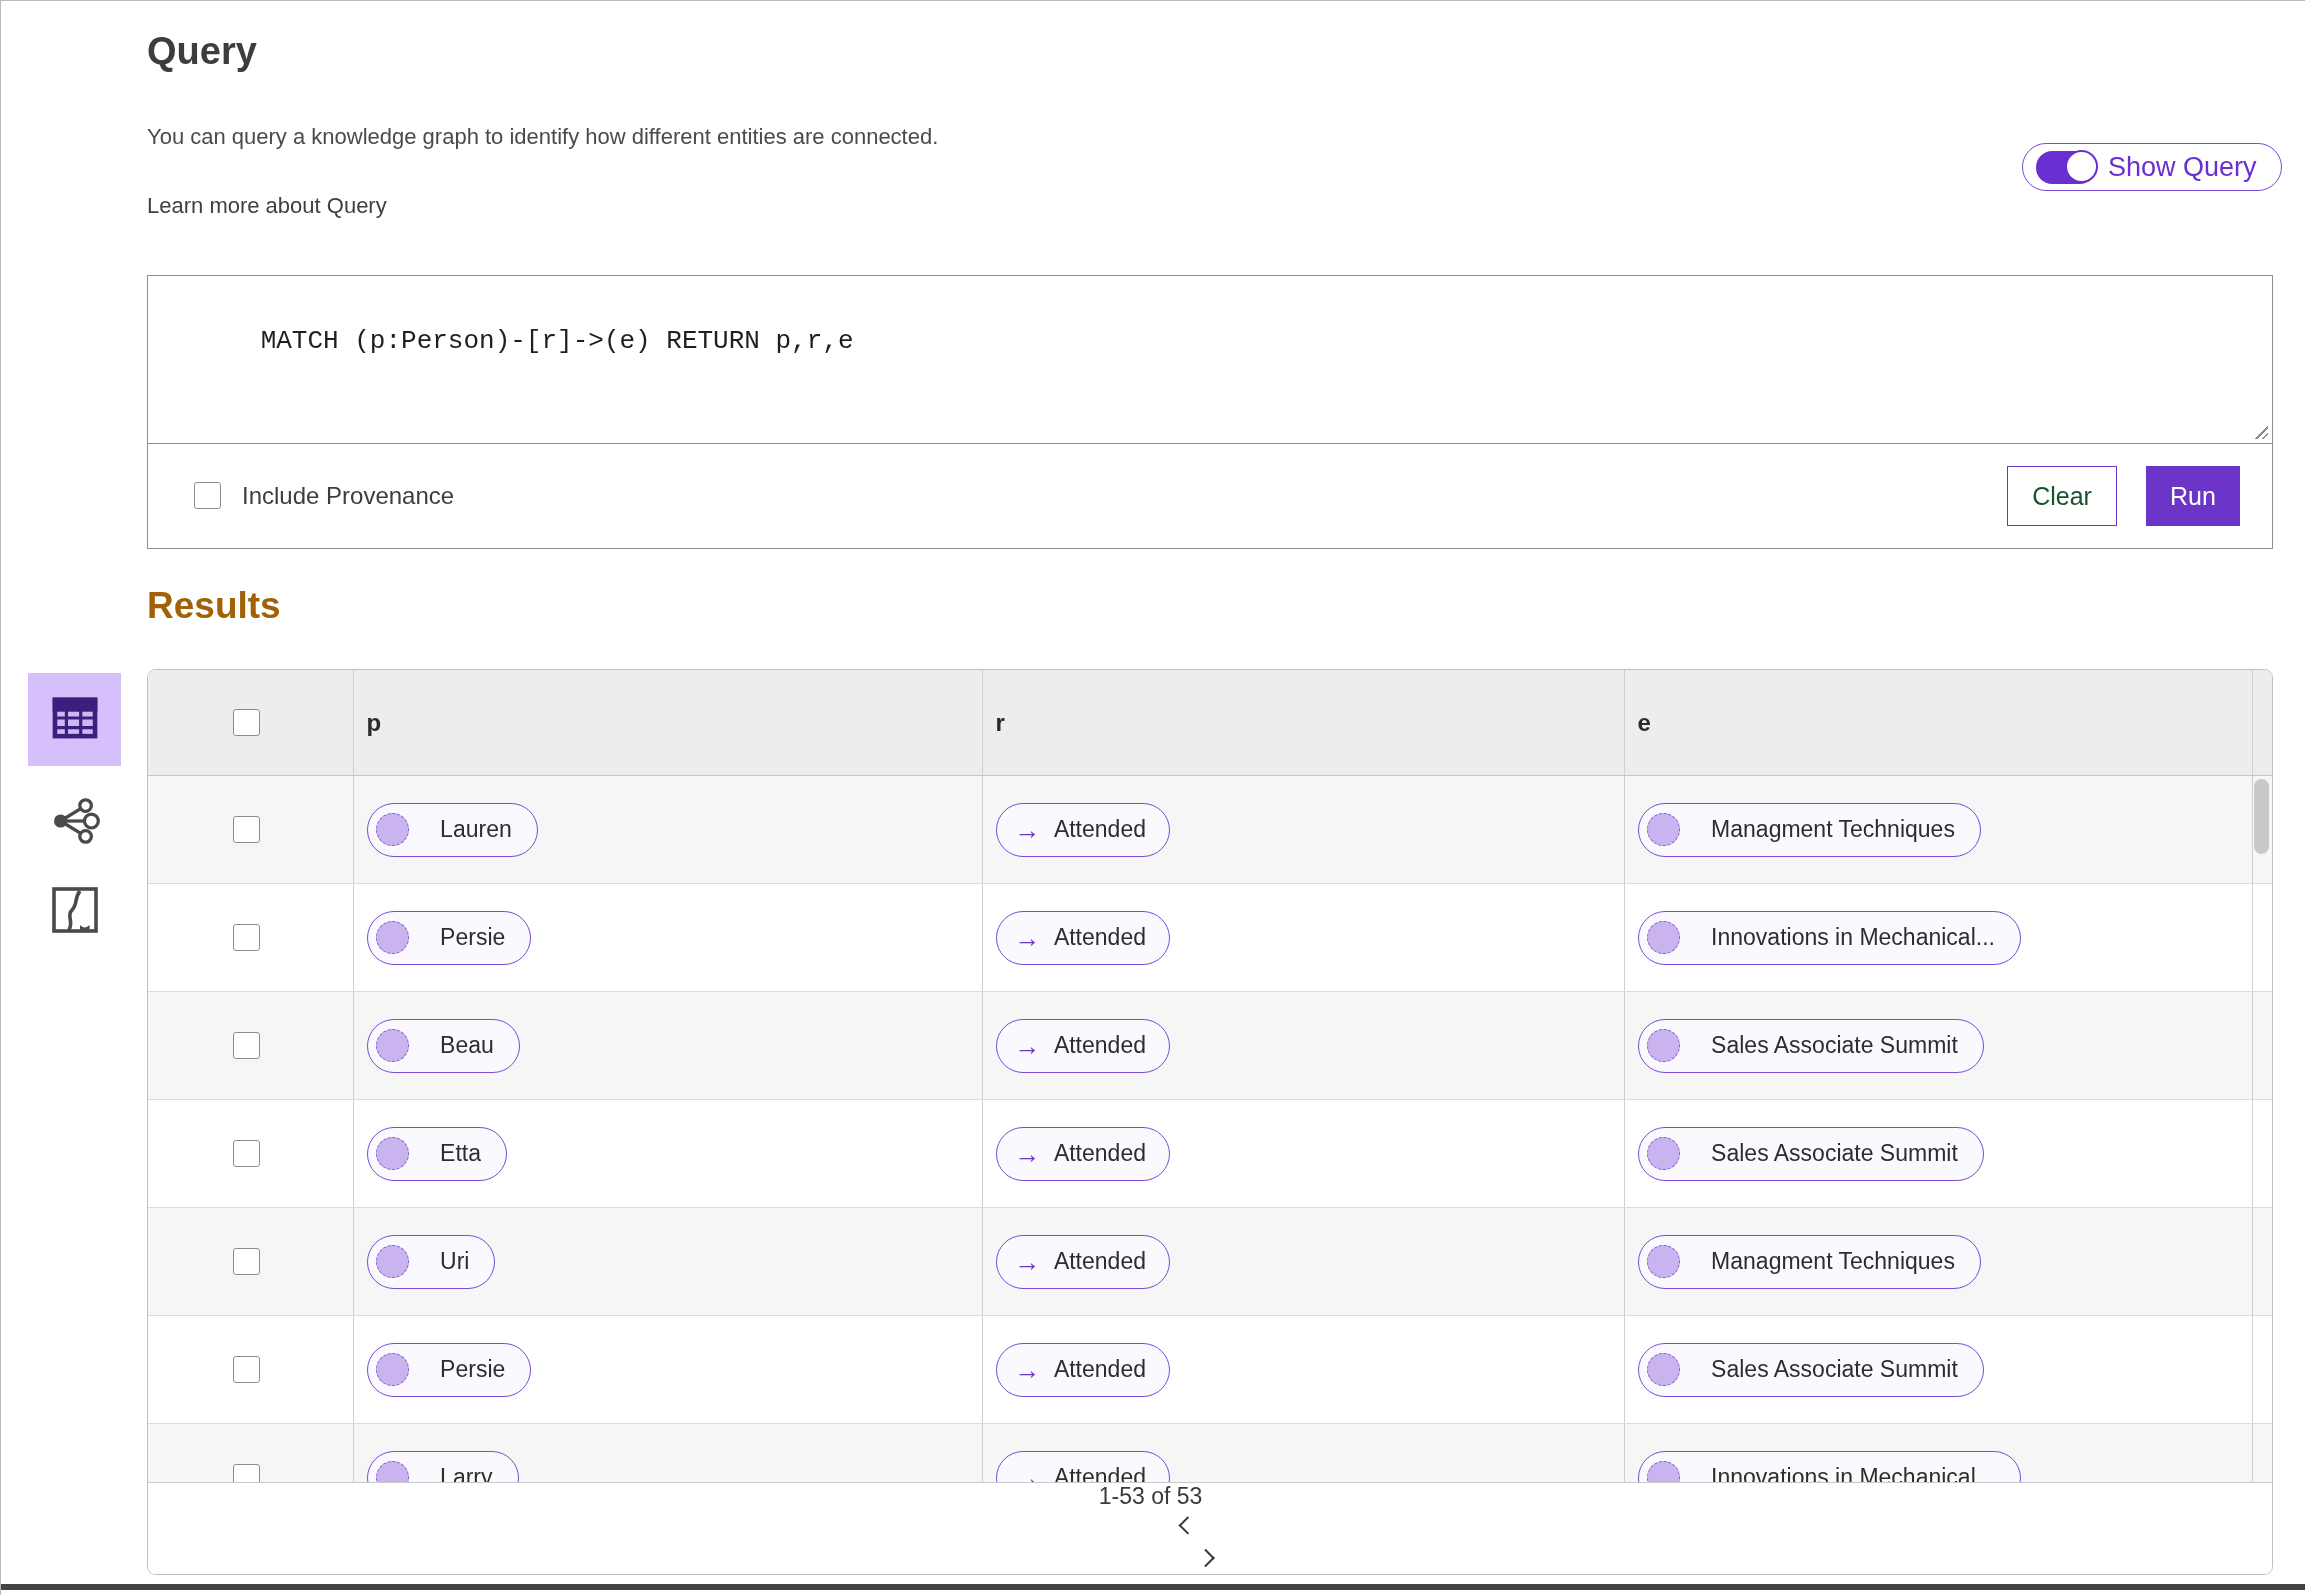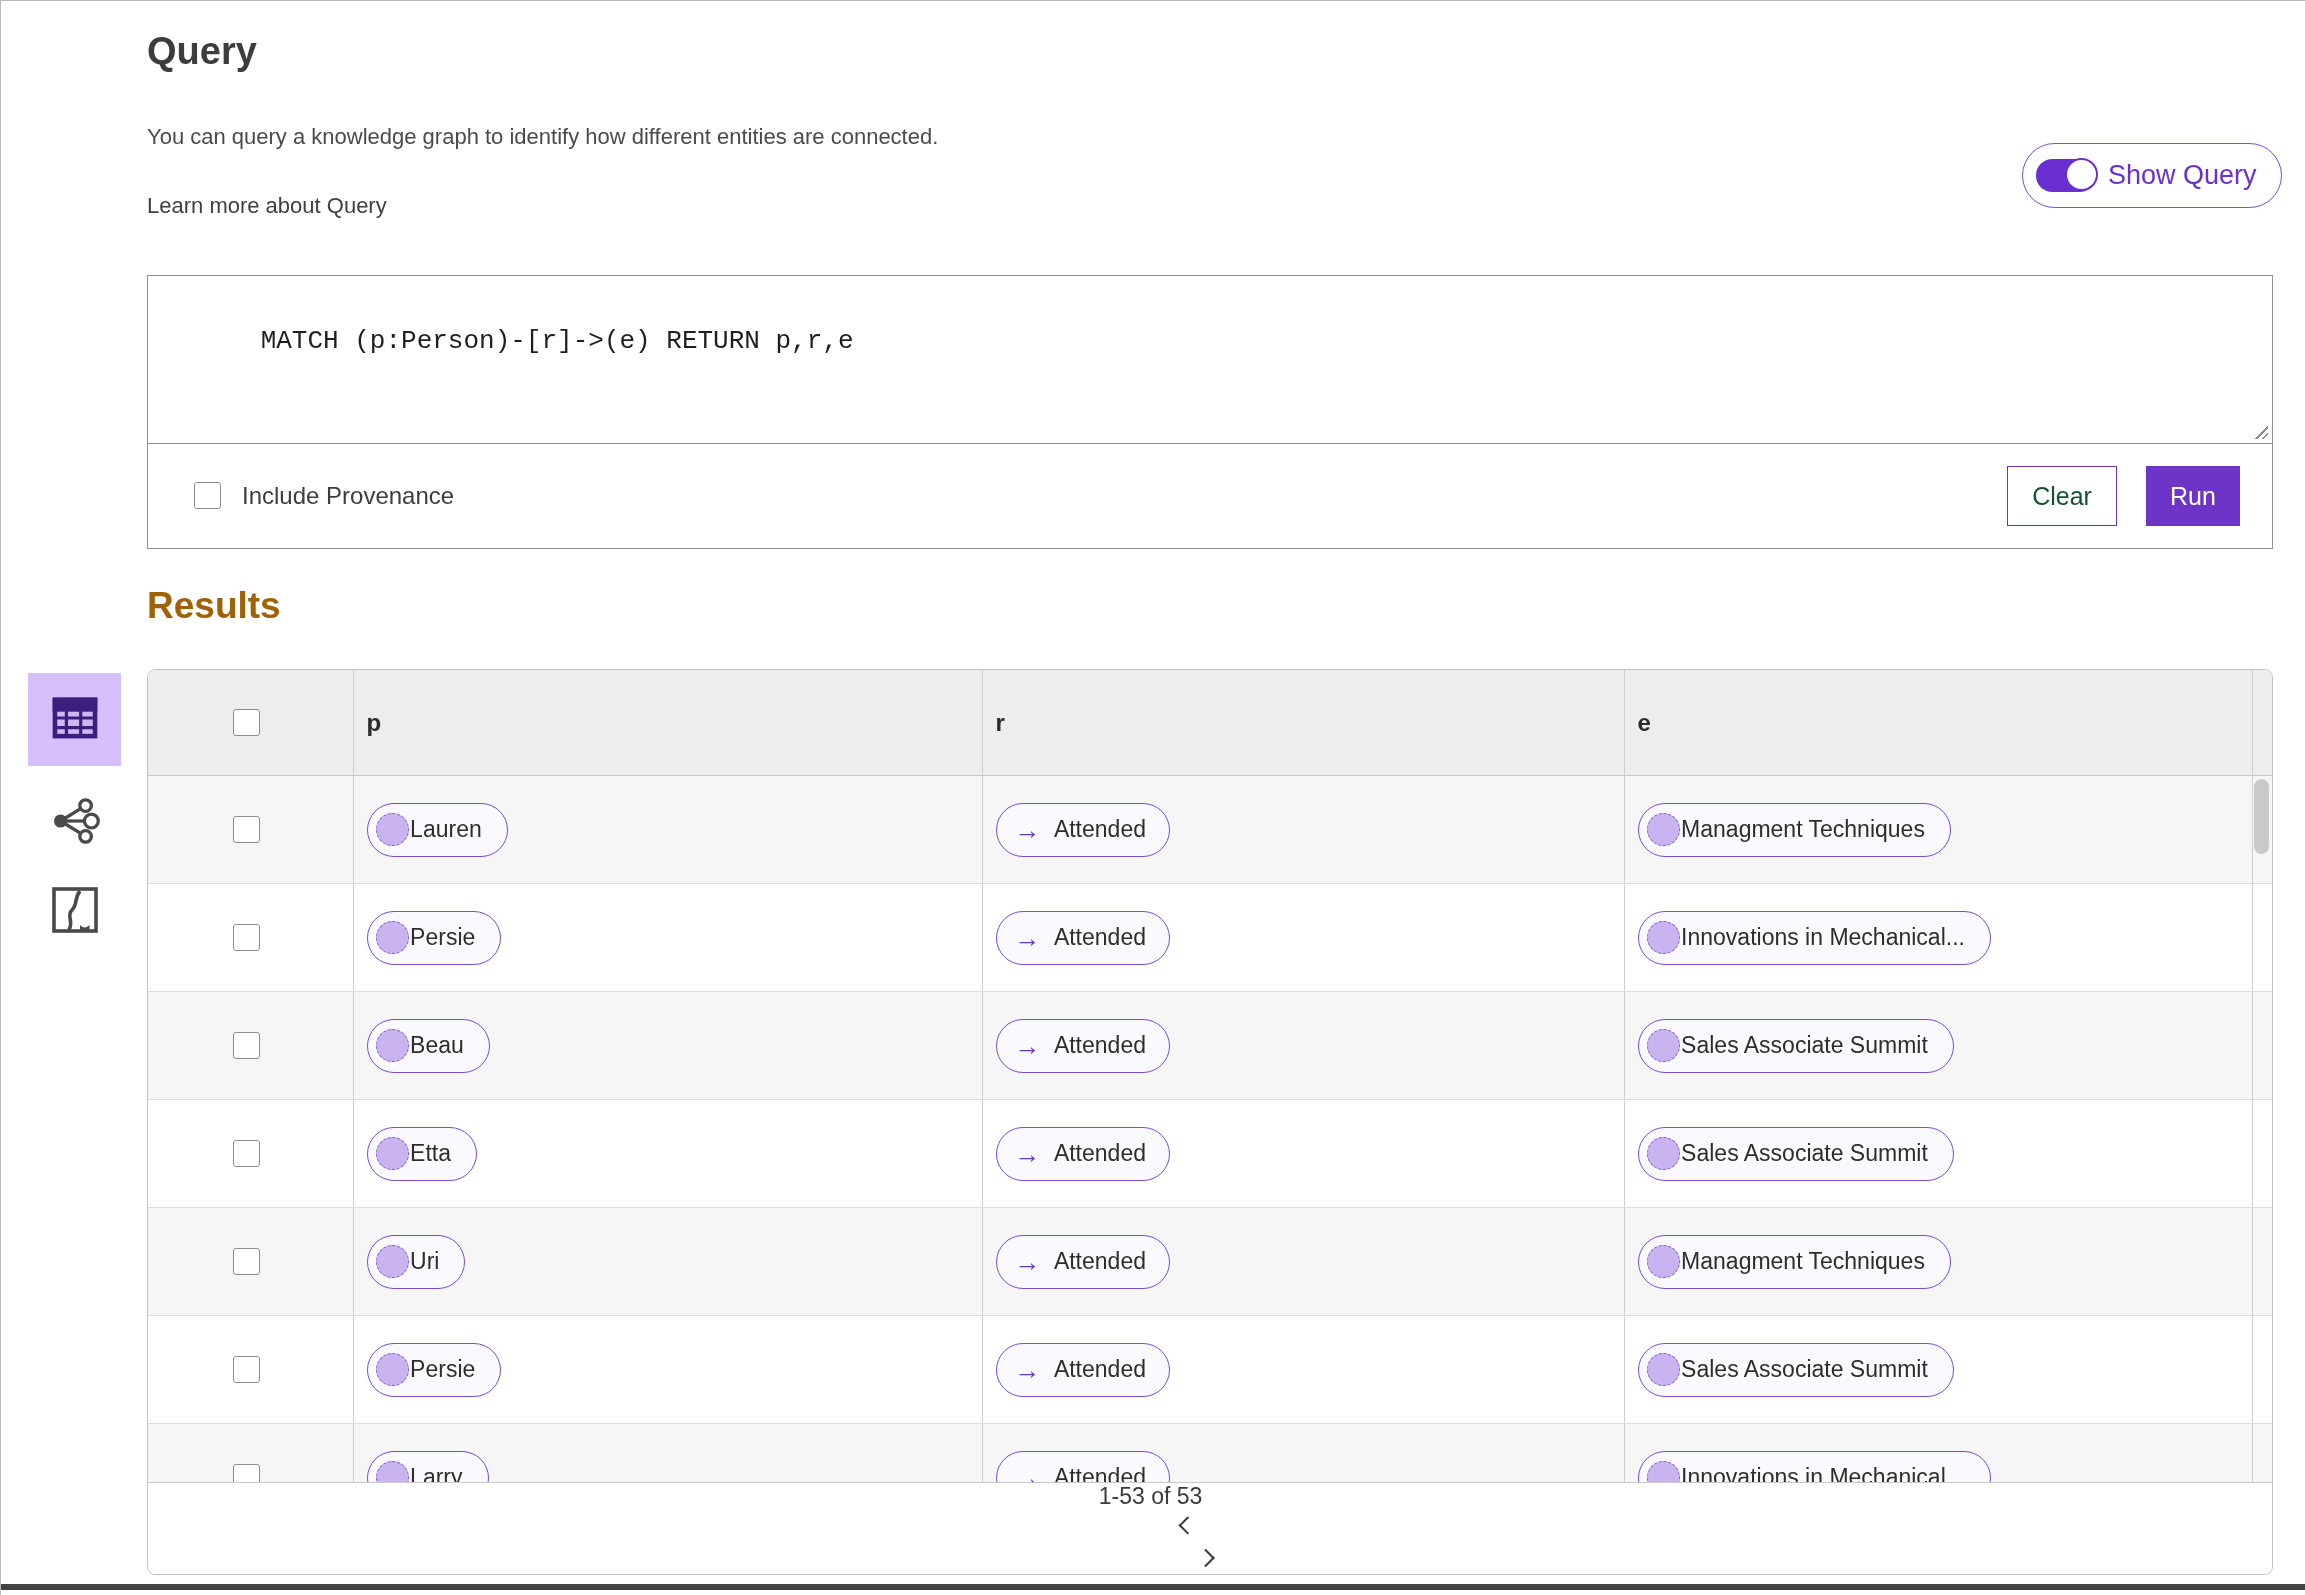--- a/index.html
+++ b/index.html
@@ -7,21 +7,21 @@
   body { font-family:"Liberation Sans", sans-serif; color:#3d3d3d; }
   .screen { position:relative; width:2306px; height:1596px; background:#fff;
             border:1.9px solid #b9b9b9; overflow:hidden; }
   .bottom-edge { position:absolute; left:0; right:0; bottom:4.8px; height:5.8px; background:#434343; }
 
   
   .page-title { position:absolute; left:146px; top:29px; font-size:38px; font-weight:700; color:#3d3d3d; }
   .page-desc  { position:absolute; left:146px; top:123px; font-size:22px; color:#4a4a4a; }
   .learn-more { position:absolute; left:146px; top:192px; font-size:22px; color:#404040; text-decoration:none; cursor:pointer; }
 
-  .show-query { position:absolute; left:2021px; top:142px; height:65px; padding:0 25px 0 13.4px;
+  .show-query { position:absolute; left:2021px; top:142px; height:48px; padding:0 25px 0 13.4px;
                 display:flex; align-items:center; gap:11.5px; background:#fff;
                 border:1.9px solid #7a4bd6; border-radius:33px; cursor:pointer; }
   .switch { position:relative; width:60px; height:33px; background:#6a2fd0; border-radius:16.3px; flex:0 0 auto; }
   .knob   { position:absolute; right:-1.9px; top:-1px; width:33px; height:33px; background:#fff;
             border:2.9px solid #6a2fd0; border-radius:50%; }
   .sq-label { font-size:27px; color:#6a2fd0; white-space:nowrap; }
 
   .query-box { position:absolute; left:146px; top:274px; width:2126px; height:274px;
                border:1px solid #8f8f8f; background:#fff; }
   .q-editor { position:relative; width:100%; height:168px; border-bottom:1px solid #8f8f8f;
@@ -54,21 +54,21 @@
   .thead, .trow { display:grid; grid-template-columns:205px 629px 642px 628px 20px; }
   .thead { height:106px; background:#ededed; border-bottom:1px solid #c6c6c6; align-items:center; }
   .th { font-size:24px; font-weight:700; color:#2b2b2b; padding-left:12.5px; }
   .cell-sep { border-left:1px solid #cfcfcf; height:100%; display:flex; align-items:center; }
   .check-cell { display:flex; align-items:center; padding-left:85px; height:100%; }
   .tbody { height:706px; overflow:hidden; }
   .trow { height:108px; border-bottom:1px solid #dcdcdc; background:#fff; }
   .trow:nth-child(odd) { background:#f6f6f6; }
   .pill { display:inline-flex; align-items:center; height:54px; margin-left:12.5px;
           background:#faf9fe; border:1.9px solid #7a4bd6; border-radius:29px; cursor:pointer; }
-  .pill-entity { padding:0 25px 0 8.6px; gap:1px; }
+  .pill-entity { padding:0 25px 0 8.6px; gap:31px; }
   .node { width:33px; height:33px; border-radius:50%; background:#c9b4ef; border:1.9px dashed #7e55d2; flex:0 0 auto; }
   .pill-relation { padding:0 23px 0 18px; gap:13.4px; }
   .arrow { color:#6c35c8; font-size:26px; line-height:1; }
   .pill-label { font-size:23px; color:#2d2d2d; white-space:nowrap; }
 
   .scroll-thumb { position:absolute; right:2.9px; top:109px; width:15.4px; height:75px;
                   background:#c9c9c9; border-radius:7.7px; cursor:grab; }
 
   .pagination { height:92px; border-top:1px solid #c9c9c9; background:#fff;
                 display:flex; align-items:center; justify-content:flex-end; padding-right:50px;flex-direction:column; }

